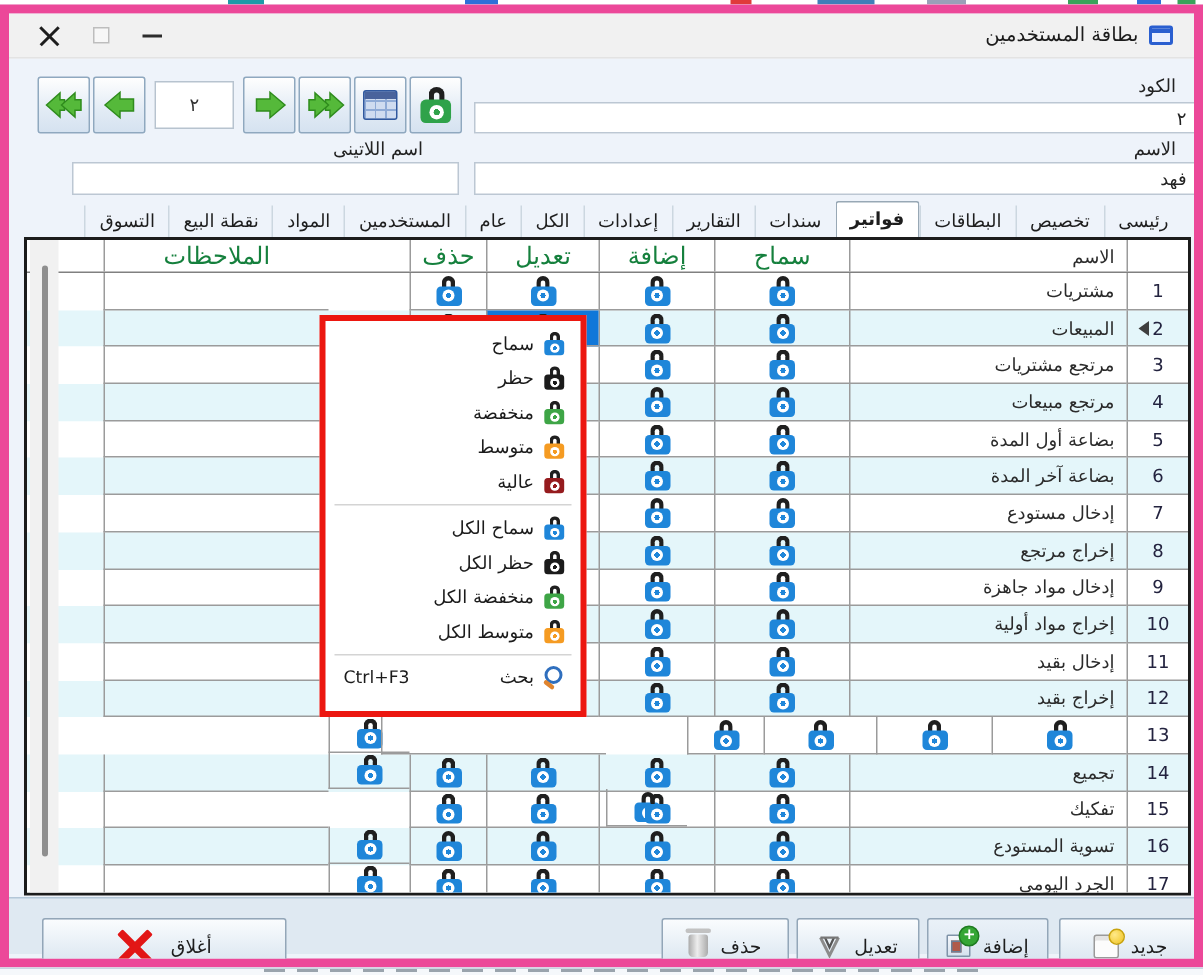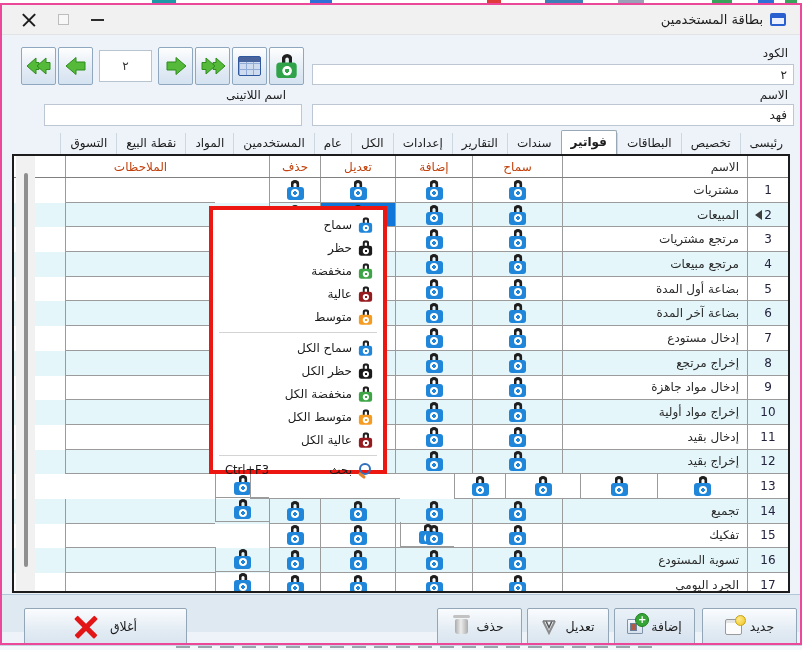--- a/index.html
+++ b/index.html
@@ -9,21 +9,21 @@
   
   #bg-top { position:absolute; top:0; left:0; width:802px; height:3px; background:#fff; }
   #bg-top i { position:absolute; top:0; height:3px; display:block; }
   #bg-bottom { position:absolute; top:645px; left:0; width:802px; height:5px; background:#f5f8fb;
     border-top:1px solid #c9d6e2;
     background-image:repeating-linear-gradient(90deg,#9aa4ad 0 14px,transparent 14px 22px);
     background-size:60% 2px; background-position:55% 0; background-repeat:no-repeat; }
 
   
   #window { position:absolute; top:3px; left:0; width:802px; height:642px;
-    background:#eef3fa; border:2px solid #ec4899; overflow:hidden; }
+    background:#eef3fa; border:6px solid #ec4899; overflow:hidden; }
 
   
   #titlebar { position:absolute; top:0; left:0; right:0; height:30px; background:#f1f1f1;
     border-bottom:1px solid #e3e3e3; display:flex; align-items:center; direction:ltr; }
   .tb-btn { width:34px; height:30px; display:flex; align-items:center; justify-content:center; cursor:default; }
   .x-glyph { position:relative; width:15px; height:15px; }
   .x-glyph::before,.x-glyph::after { content:''; position:absolute; top:50%; left:50%; width:17px; height:1.6px; background:#1d1d1d; }
   .x-glyph::before { transform:translate(-50%,-50%) rotate(45deg); }
   .x-glyph::after  { transform:translate(-50%,-50%) rotate(-45deg); }
   #btn-close { margin-left:10px; }
@@ -75,21 +75,21 @@
     display:flex; align-items:flex-end; }
   .tab { padding:3px 9px 4px 9px; font-size:12px; color:#1d1d1d; border-left:1px solid #ccd7e0;
     height:21px; display:flex; align-items:center; cursor:default; white-space:nowrap; }
   .tab.active { background:#fff; border:1px solid #98a8b5; border-bottom:none; height:24px;
     font-weight:bold; border-radius:2px 2px 0 0; }
 
   
   #table { position:absolute; top:149px; left:10px; width:778px; height:439px;
     border:2px solid #1c1c1c; background:#fff; direction:rtl; overflow:hidden; }
   #thead { display:flex; direction:rtl; height:22px; border-bottom:1px solid #808080; background:#fff; }
-  .hc { display:flex; align-items:center; justify-content:center; font-size:12px; color:#c2410c;
+  .hc { display:flex; align-items:center; justify-content:center; font-size:16px; color:#15803d;
     border-left:1px solid #9b9b9b; height:100%; }
   #rows { position:relative; }
   .trow { display:flex; direction:rtl; height:24.7px; background:#fff; }
   .trow.alt { background:#e4f6fa; }
   .cell { border-left:1px solid #9b9b9b; border-bottom:1px solid #9b9b9b; height:100%;
     display:flex; align-items:center; justify-content:center; position:relative; }
   .c-num {width:41px;} .c-name{width:185px; justify-content:flex-start; padding-right:8px;}
   .c-smh{width:90px;} .c-izf{width:77px;} .c-tdl{width:75px;} .c-hzf{width:51px;} .c-tsf{width:54px;margin-top:48px;}
   .c-mlz{width:150px;} .c-fill{flex:1; border:none; border-bottom:none; }
   .c-num span { font-size:12px; color:#23233f; }
@@ -924,35 +924,35 @@
           <span class="ic">
             <span class="lock sm" style="--c: #3ea546;">
               <i class="shackle"></i>
               <i class="lbody"></i>
             </span>
           </span>
           <span class="lbl">منخفضة</span>
         </div>
         <div class="mi">
           <span class="ic">
+            <span class="lock sm" style="--c: #f59b22;">
+              <i class="shackle"></i>
+              <i class="lbody"></i>
+            </span>
+          </span>
+          <span class="lbl">متوسط</span>
+        </div>
+        <div class="mi">
+          <span class="ic">
             <span class="lock sm" style="--c: #951b1e;">
               <i class="shackle"></i>
               <i class="lbody"></i>
             </span>
           </span>
           <span class="lbl">عالية</span>
-        </div>
-        <div class="mi">
-          <span class="ic">
-            <span class="lock sm" style="--c: #f59b22;">
-              <i class="shackle"></i>
-              <i class="lbody"></i>
-            </span>
-          </span>
-          <span class="lbl">متوسط</span>
         </div>
         <div class="msep"></div>
         <div class="mi">
           <span class="ic">
             <span class="lock sm" style="--c: #1f86d9;">
               <i class="shackle"></i>
               <i class="lbody"></i>
             </span>
           </span>
           <span class="lbl">سماح الكل</span>
@@ -976,29 +976,20 @@
           <span class="lbl">منخفضة الكل</span>
         </div>
         <div class="mi">
           <span class="ic">
             <span class="lock sm" style="--c: #f59b22;">
               <i class="shackle"></i>
               <i class="lbody"></i>
             </span>
           </span>
           <span class="lbl">متوسط الكل</span>
-        </div>
-        <div class="mi">
-          <span class="ic">
-            <span class="lock sm" style="--c: #951b1e;">
-              <i class="shackle"></i>
-              <i class="lbody"></i>
-            </span>
-          </span>
-          <span class="lbl">عالية الكل</span>
         </div>
         <div class="msep"></div>
         <div class="mi">
           <span class="ic">
             <span class="mag"></span>
           </span>
           <span class="lbl">بحث</span>
           <span class="sc">Ctrl+F3</span>
         </div>
       </div>

